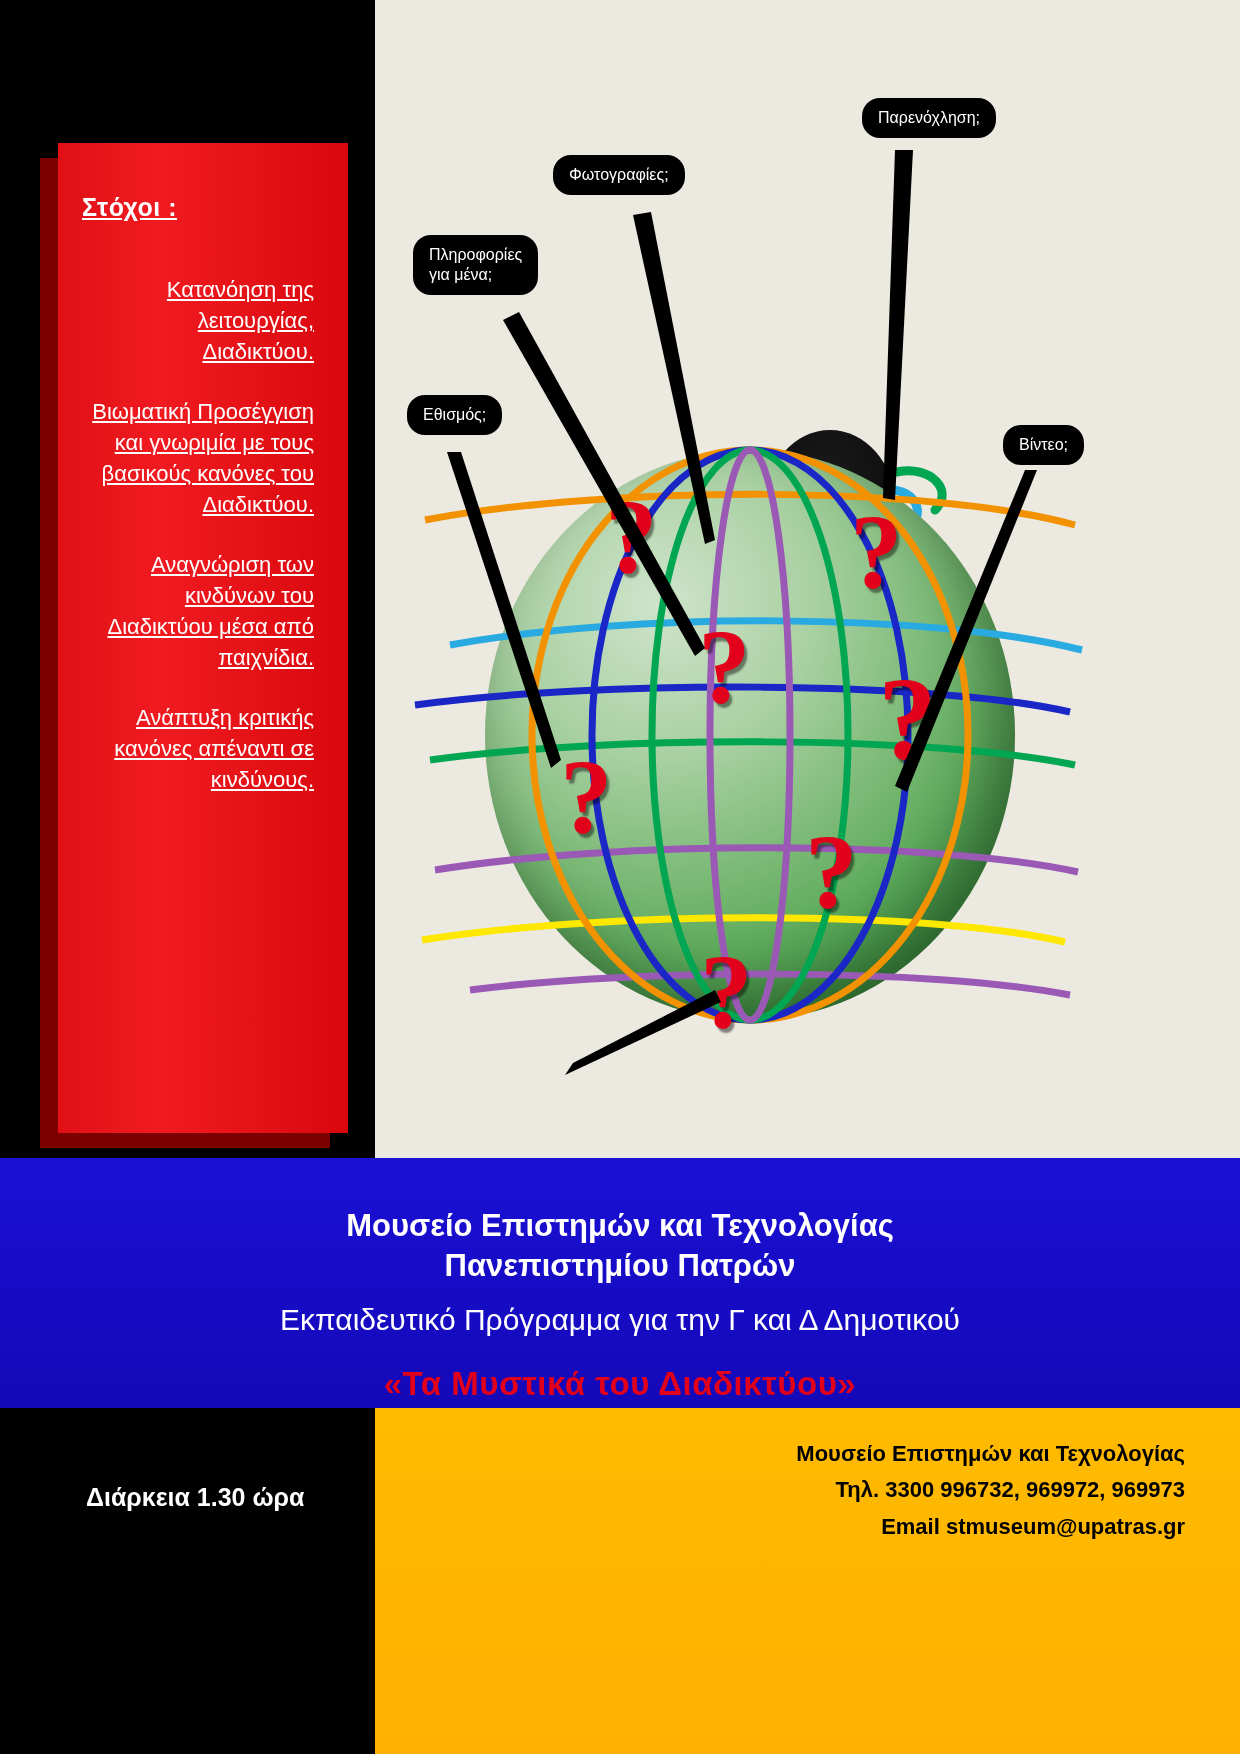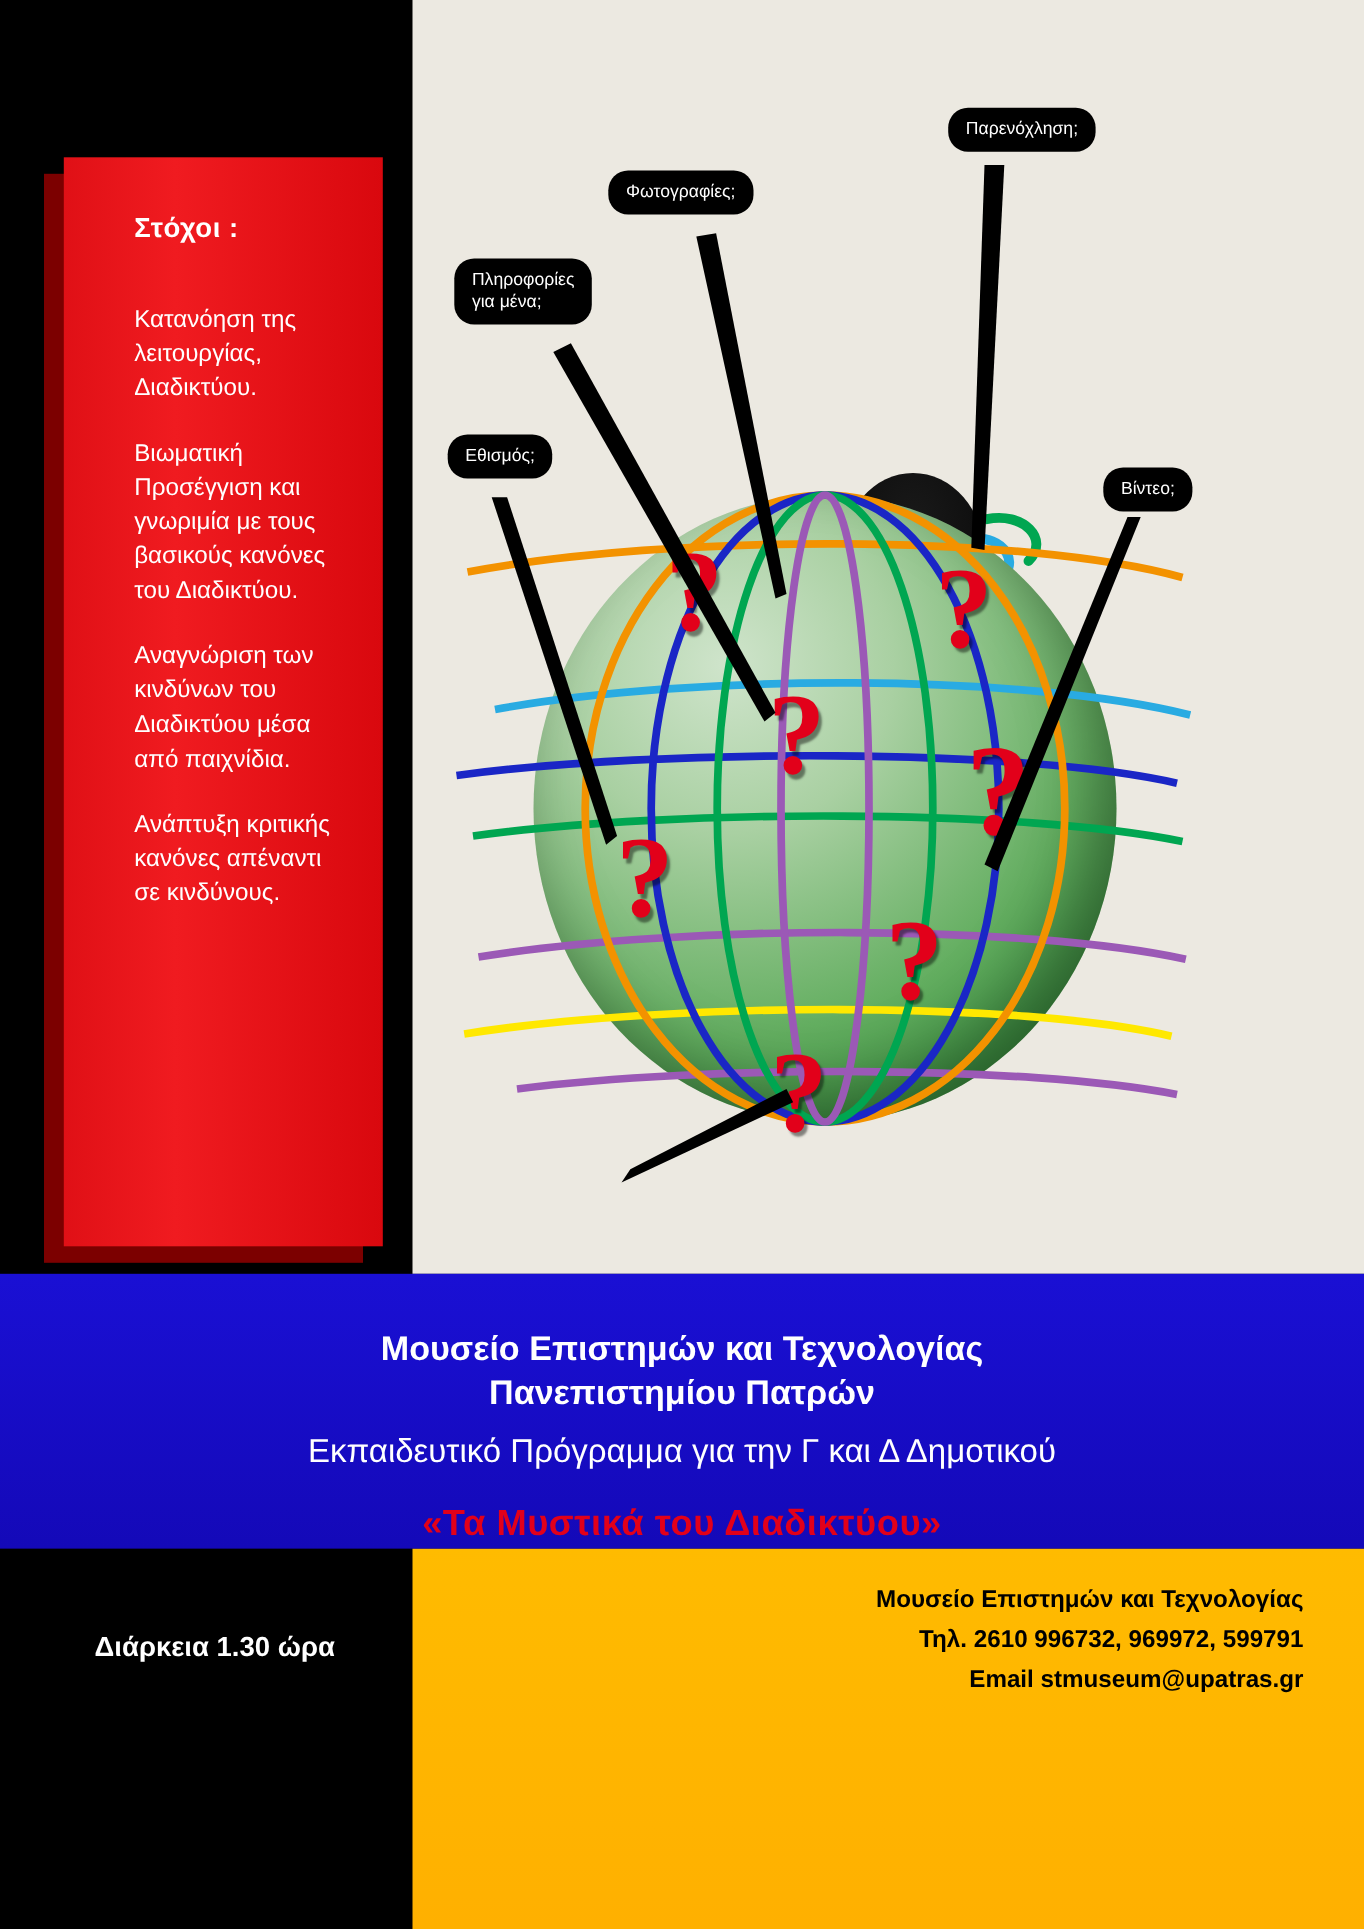--- a/index.html
+++ b/index.html
@@ -54,34 +54,36 @@
     position: absolute;
     left: 58px;
     top: 143px;
     width: 290px;
     height: 990px;
     background: #e8131a;
     background: linear-gradient(90deg, #e01016 0%, #f01b20 35%, #d9080e 100%);
     padding: 0;
   }
   .goals-inner {
-    padding: 50px 34px 0 64px;
+    padding: 50px 34px 0 24px;
     color: #ffffff;
+    text-decoration: underline;
   }
   .goals-title {
     font-size: 25px;
     font-weight: bold;
     margin-bottom: 52px;
     letter-spacing: .5px;
   }
   .goals-p {
     font-size: 22px;
     line-height: 1.42;
     margin: 0 0 28px 0;
     font-weight: 500;
+    text-align: right;
   }
 
   
   .globe-wrap {
     position: absolute;
     left: 35px;
     top: 430px;
     width: 680px;
     height: 620px;
   }
@@ -303,18 +305,18 @@
     <div class="program-line">Εκπαιδευτικό Πρόγραμμα για την Γ και Δ Δημοτικού</div>
     <div class="program-name">«Τα Μυστικά του Διαδικτύου»</div>
   </div>
 
   <div class="bottom-black"></div>
   <div class="duration">Διάρκεια  1.30 ώρα</div>
 
   <div class="contact-box">
     <div class="contact-lines">
       <div>Μουσείο Επιστημών και Τεχνολογίας</div>
-      <div>Τηλ. 2610 996732, 969972, 599791</div>
+      <div>Τηλ. 3300 996732, 969972, 969973</div>
       <div>Email stmuseum@upatras.gr</div>
     </div>
   </div>
 
 </div>
 
 </body></html>

